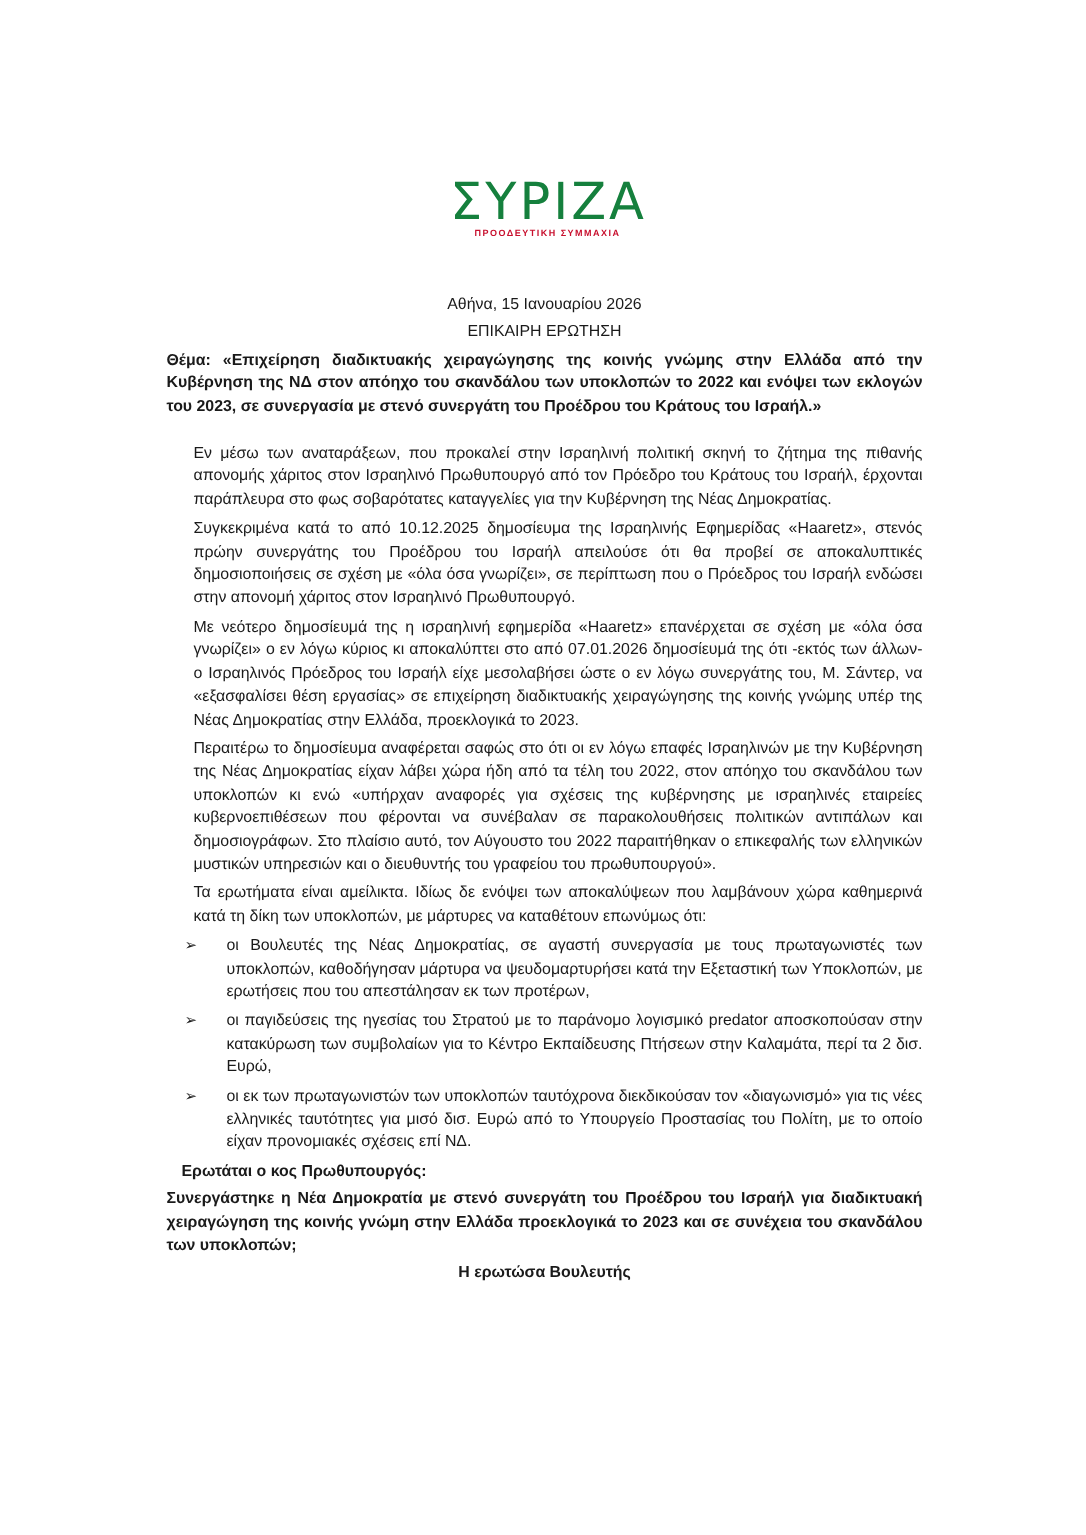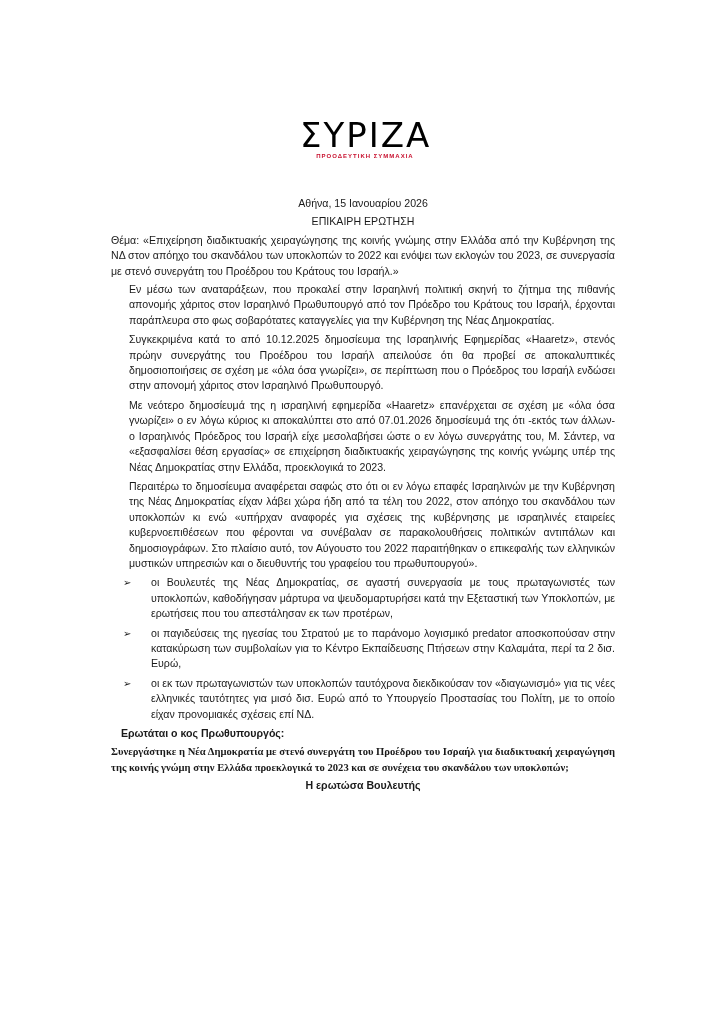--- a/index.html
+++ b/index.html
@@ -1,52 +1,53 @@
 <!DOCTYPE html>
 <html><head>
 <meta charset="utf-8">
 <style>
   html, body { margin: 0; padding: 0; background: #ffffff; }
   body { width: 724px; height: 1023px; position: relative; overflow: hidden;
          font-family: "Liberation Sans", "DejaVu Sans", sans-serif; color: #1a1a1a; }
   .page { position: absolute; left: 0; top: 0; width: 724px; height: 1023px; background: #fff; }
   .logo { position: absolute; left: 300px; top: 118px; width: 130px; height: 50px; text-align: center; }
-  .logo-mark { font-size: 34px; letter-spacing: 2px; color: #000000; font-weight: normal; line-height: 34px;
+  .logo-mark { font-size: 34px; letter-spacing: 2px; color: #15803d; font-weight: normal; line-height: 34px;
                font-family: "DejaVu Sans", sans-serif; }
   .logo-sub { font-size: 6px; letter-spacing: 1px; color: #c8102e; margin-top: 1px; font-weight: bold; }
   .content { position: absolute; left: 111px; top: 196px; width: 504px; font-size: 10.6px; line-height: 15.4px; }
   .date { text-align: center; margin-bottom: 3px; }
   .center-bold { text-align: center; font-weight: normal; margin-bottom: 3px; }
-  .subject { font-weight: normal; text-align: justify; margin-bottom: 3px; }
+  .subject { font-weight: bold; text-align: justify; margin-bottom: 16px; }
   p { margin: 0 0 4px 18px; text-align: justify; }
   ul.bullets { list-style: none; margin: 0 0 4px 0; padding: 0 0 0 40px; }
   ul.bullets li { position: relative; padding-left: 0; margin-bottom: 4px; text-align: justify; }
   ul.bullets li .arrow { position: absolute; left: -28px; top: 0; font-size: 10px; }
   .question-label { font-weight: bold; margin-bottom: 3px; padding-left: 10px; }
-  .question { font-weight: bold; text-align: justify; margin-bottom: 3px; font-family: Liberation Serif, serif; }
+  .question { font-weight: bold; text-align: justify; margin-bottom: 3px; }
   .sig { text-align: center; font-weight: bold; margin-bottom: 3px; }
 </style>
 </head>
 <body>
 
 <div class="page">
   <div class="logo">
     <div class="logo-mark">ΣΥΡΙΖΑ</div>
     <div class="logo-sub">ΠΡΟΟΔΕΥΤΙΚΗ ΣΥΜΜΑΧΙΑ</div>
   </div>
 
   <div class="content">
     <div class="date">Αθήνα, 15 Ιανουαρίου 2026</div>
     <div class="center-bold">ΕΠΙΚΑΙΡΗ ΕΡΩΤΗΣΗ</div>
     <div class="subject">Θέμα: «Επιχείρηση διαδικτυακής χειραγώγησης της κοινής γνώμης στην Ελλάδα από την Κυβέρνηση της ΝΔ στον απόηχο του σκανδάλου των υποκλοπών το 2022 και ενόψει των εκλογών του 2023, σε συνεργασία με στενό συνεργάτη του Προέδρου του Κράτους του Ισραήλ.»</div>
 
     <p>Εν μέσω των αναταράξεων, που προκαλεί στην Ισραηλινή πολιτική σκηνή το ζήτημα της πιθανής απονομής χάριτος στον Ισραηλινό Πρωθυπουργό από τον Πρόεδρο του Κράτους του Ισραήλ, έρχονται παράπλευρα στο φως σοβαρότατες καταγγελίες για την Κυβέρνηση της Νέας Δημοκρατίας.</p>
     <p>Συγκεκριμένα κατά το από 10.12.2025 δημοσίευμα της Ισραηλινής Εφημερίδας «Haaretz», στενός πρώην συνεργάτης του Προέδρου του Ισραήλ απειλούσε ότι θα προβεί σε αποκαλυπτικές δημοσιοποιήσεις σε σχέση με «όλα όσα γνωρίζει», σε περίπτωση που ο Πρόεδρος του Ισραήλ ενδώσει στην απονομή χάριτος στον Ισραηλινό Πρωθυπουργό.</p>
     <p>Με νεότερο δημοσίευμά της η ισραηλινή εφημερίδα «Haaretz» επανέρχεται σε σχέση με «όλα όσα γνωρίζει» ο εν λόγω κύριος κι αποκαλύπτει στο από 07.01.2026 δημοσίευμά της ότι -εκτός των άλλων- ο Ισραηλινός Πρόεδρος του Ισραήλ είχε μεσολαβήσει ώστε ο εν λόγω συνεργάτης του, Μ. Σάντερ, να «εξασφαλίσει θέση εργασίας» σε επιχείρηση διαδικτυακής χειραγώγησης της κοινής γνώμης υπέρ της Νέας Δημοκρατίας στην Ελλάδα, προεκλογικά το 2023.</p>
     <p>Περαιτέρω το δημοσίευμα αναφέρεται σαφώς στο ότι οι εν λόγω επαφές Ισραηλινών με την Κυβέρνηση της Νέας Δημοκρατίας είχαν λάβει χώρα ήδη από τα τέλη του 2022, στον απόηχο του σκανδάλου των υποκλοπών κι ενώ «υπήρχαν αναφορές για σχέσεις της κυβέρνησης με ισραηλινές εταιρείες κυβερνοεπιθέσεων που φέρονται να συνέβαλαν σε παρακολουθήσεις πολιτικών αντιπάλων και δημοσιογράφων. Στο πλαίσιο αυτό, τον Αύγουστο του 2022 παραιτήθηκαν ο επικεφαλής των ελληνικών μυστικών υπηρεσιών και ο διευθυντής του γραφείου του πρωθυπουργού».</p>
+    <p>Τα ερωτήματα είναι αμείλικτα. Ιδίως δε ενόψει των αποκαλύψεων που λαμβάνουν χώρα καθημερινά κατά τη δίκη των υποκλοπών, με μάρτυρες να καταθέτουν επωνύμως ότι:</p>
 
     <ul class="bullets">
       <li>
         <span class="arrow">➢</span>
         <span>οι Βουλευτές της Νέας Δημοκρατίας, σε αγαστή συνεργασία με τους πρωταγωνιστές των υποκλοπών, καθοδήγησαν μάρτυρα να ψευδομαρτυρήσει κατά την Εξεταστική των Υποκλοπών, με ερωτήσεις που του απεστάλησαν εκ των προτέρων,</span>
       </li>
       <li>
         <span class="arrow">➢</span>
         <span>οι παγιδεύσεις της ηγεσίας του Στρατού με το παράνομο λογισμικό predator αποσκοπούσαν στην κατακύρωση των συμβολαίων για το Κέντρο Εκπαίδευσης Πτήσεων στην Καλαμάτα, περί τα 2 δισ. Ευρώ,</span>
       </li>

